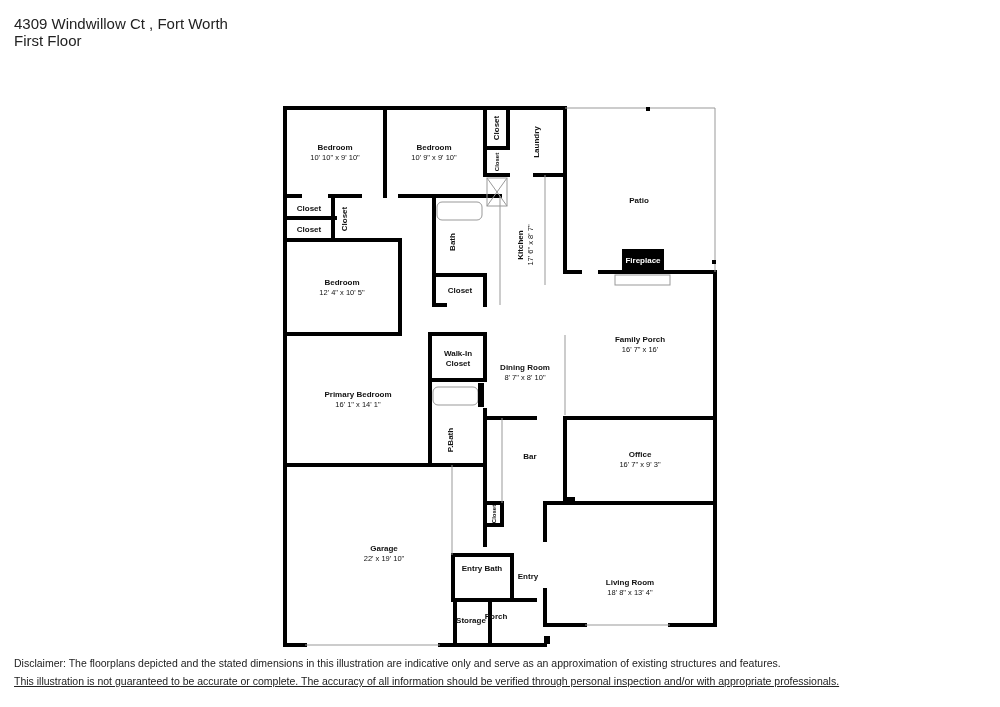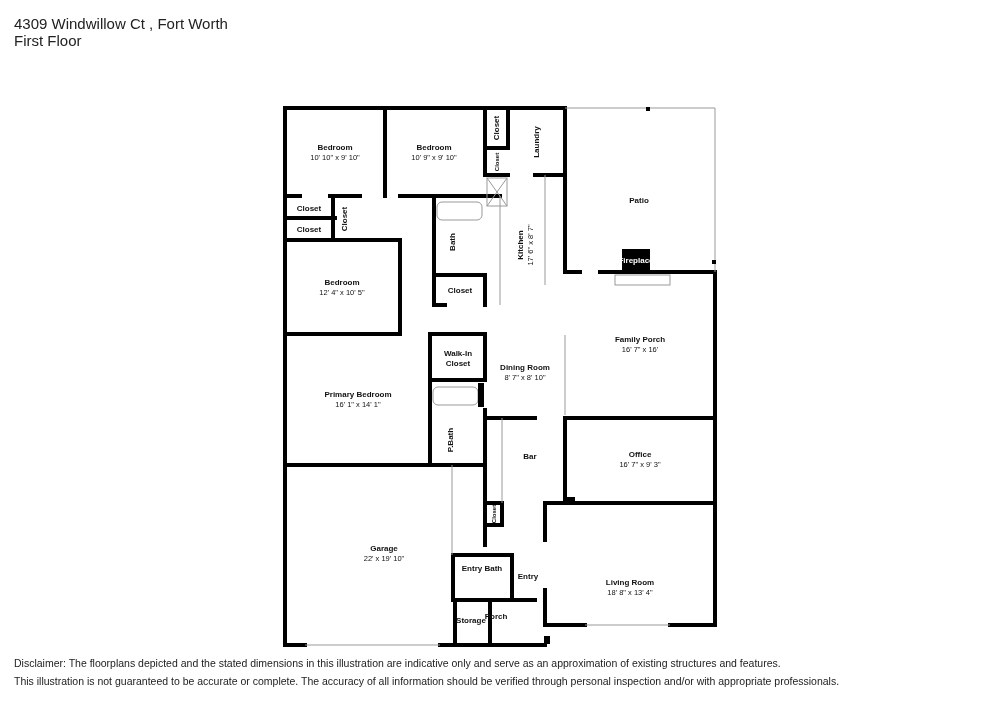--- a/index.html
+++ b/index.html
@@ -4,21 +4,21 @@
 <style>
   html,body{margin:0;padding:0;background:#fff;}
   body{width:1000px;height:707px;position:relative;overflow:hidden;font-family:"Liberation Sans",sans-serif;color:#111;}
   .hdr{position:absolute;left:14px;font-size:15px;line-height:13px;color:#222;}
   .disc{position:absolute;left:14px;font-size:10.5px;color:#222;white-space:nowrap;}
   svg.plan{position:absolute;left:0;top:0;}
   .lbl{position:absolute;text-align:center;transform:translate(-50%,-50%);white-space:nowrap;line-height:10px;}
   .lbl .n{font-size:8px;font-weight:bold;display:block;}
   .lbl .d{font-size:7.5px;display:block;}
   .rot{transform:translate(-50%,-50%) rotate(-90deg);}
-  .fire{position:absolute;left:622px;top:249px;width:28px;height:23px;background:#000;color:#fff;font-size:8px;font-weight:bold;display:flex;align-items:center;justify-content:center;}
+  .fire{position:absolute;left:622px;top:249px;width:42px;height:23px;background:#000;color:#fff;font-size:8px;font-weight:bold;display:flex;align-items:center;justify-content:center;}
 </style>
 </head>
 <body>
 
 <div class="hdr" style="top:17px;">4309 Windwillow Ct , Fort Worth</div>
 <div class="hdr" style="top:34px;">First Floor</div>
 
 <svg class="plan" width="1000" height="707">
   <g stroke="#000" stroke-width="4" fill="none" stroke-linecap="square">
 
@@ -199,13 +199,13 @@
     <span class="n">Closet</span>
   </div>
 <div class="lbl rot" style="left:497px;top:162px;font-size:6px;">
     <span class="n" style="font-size:6px;">Closet</span>
   </div>
 <div class="lbl rot" style="left:494px;top:514px;">
     <span class="n" style="font-size:6px;">Closet</span>
   </div>
 
 <div class="disc" style="top:657px;">Disclaimer: The floorplans depicted and the stated dimensions in this illustration are indicative only and serve as an approximation of existing structures and features.</div>
-<div class="disc" style="top:675px;">This illustration is not guaranteed to be accurate or complete. The accuracy of all information should be verified through personal inspection and/or with appropriate professionals.</div>
+<div class="disc" style="top:675px;text-decoration:underline;">This illustration is not guaranteed to be accurate or complete. The accuracy of all information should be verified through personal inspection and/or with appropriate professionals.</div>
 
 </body></html>

